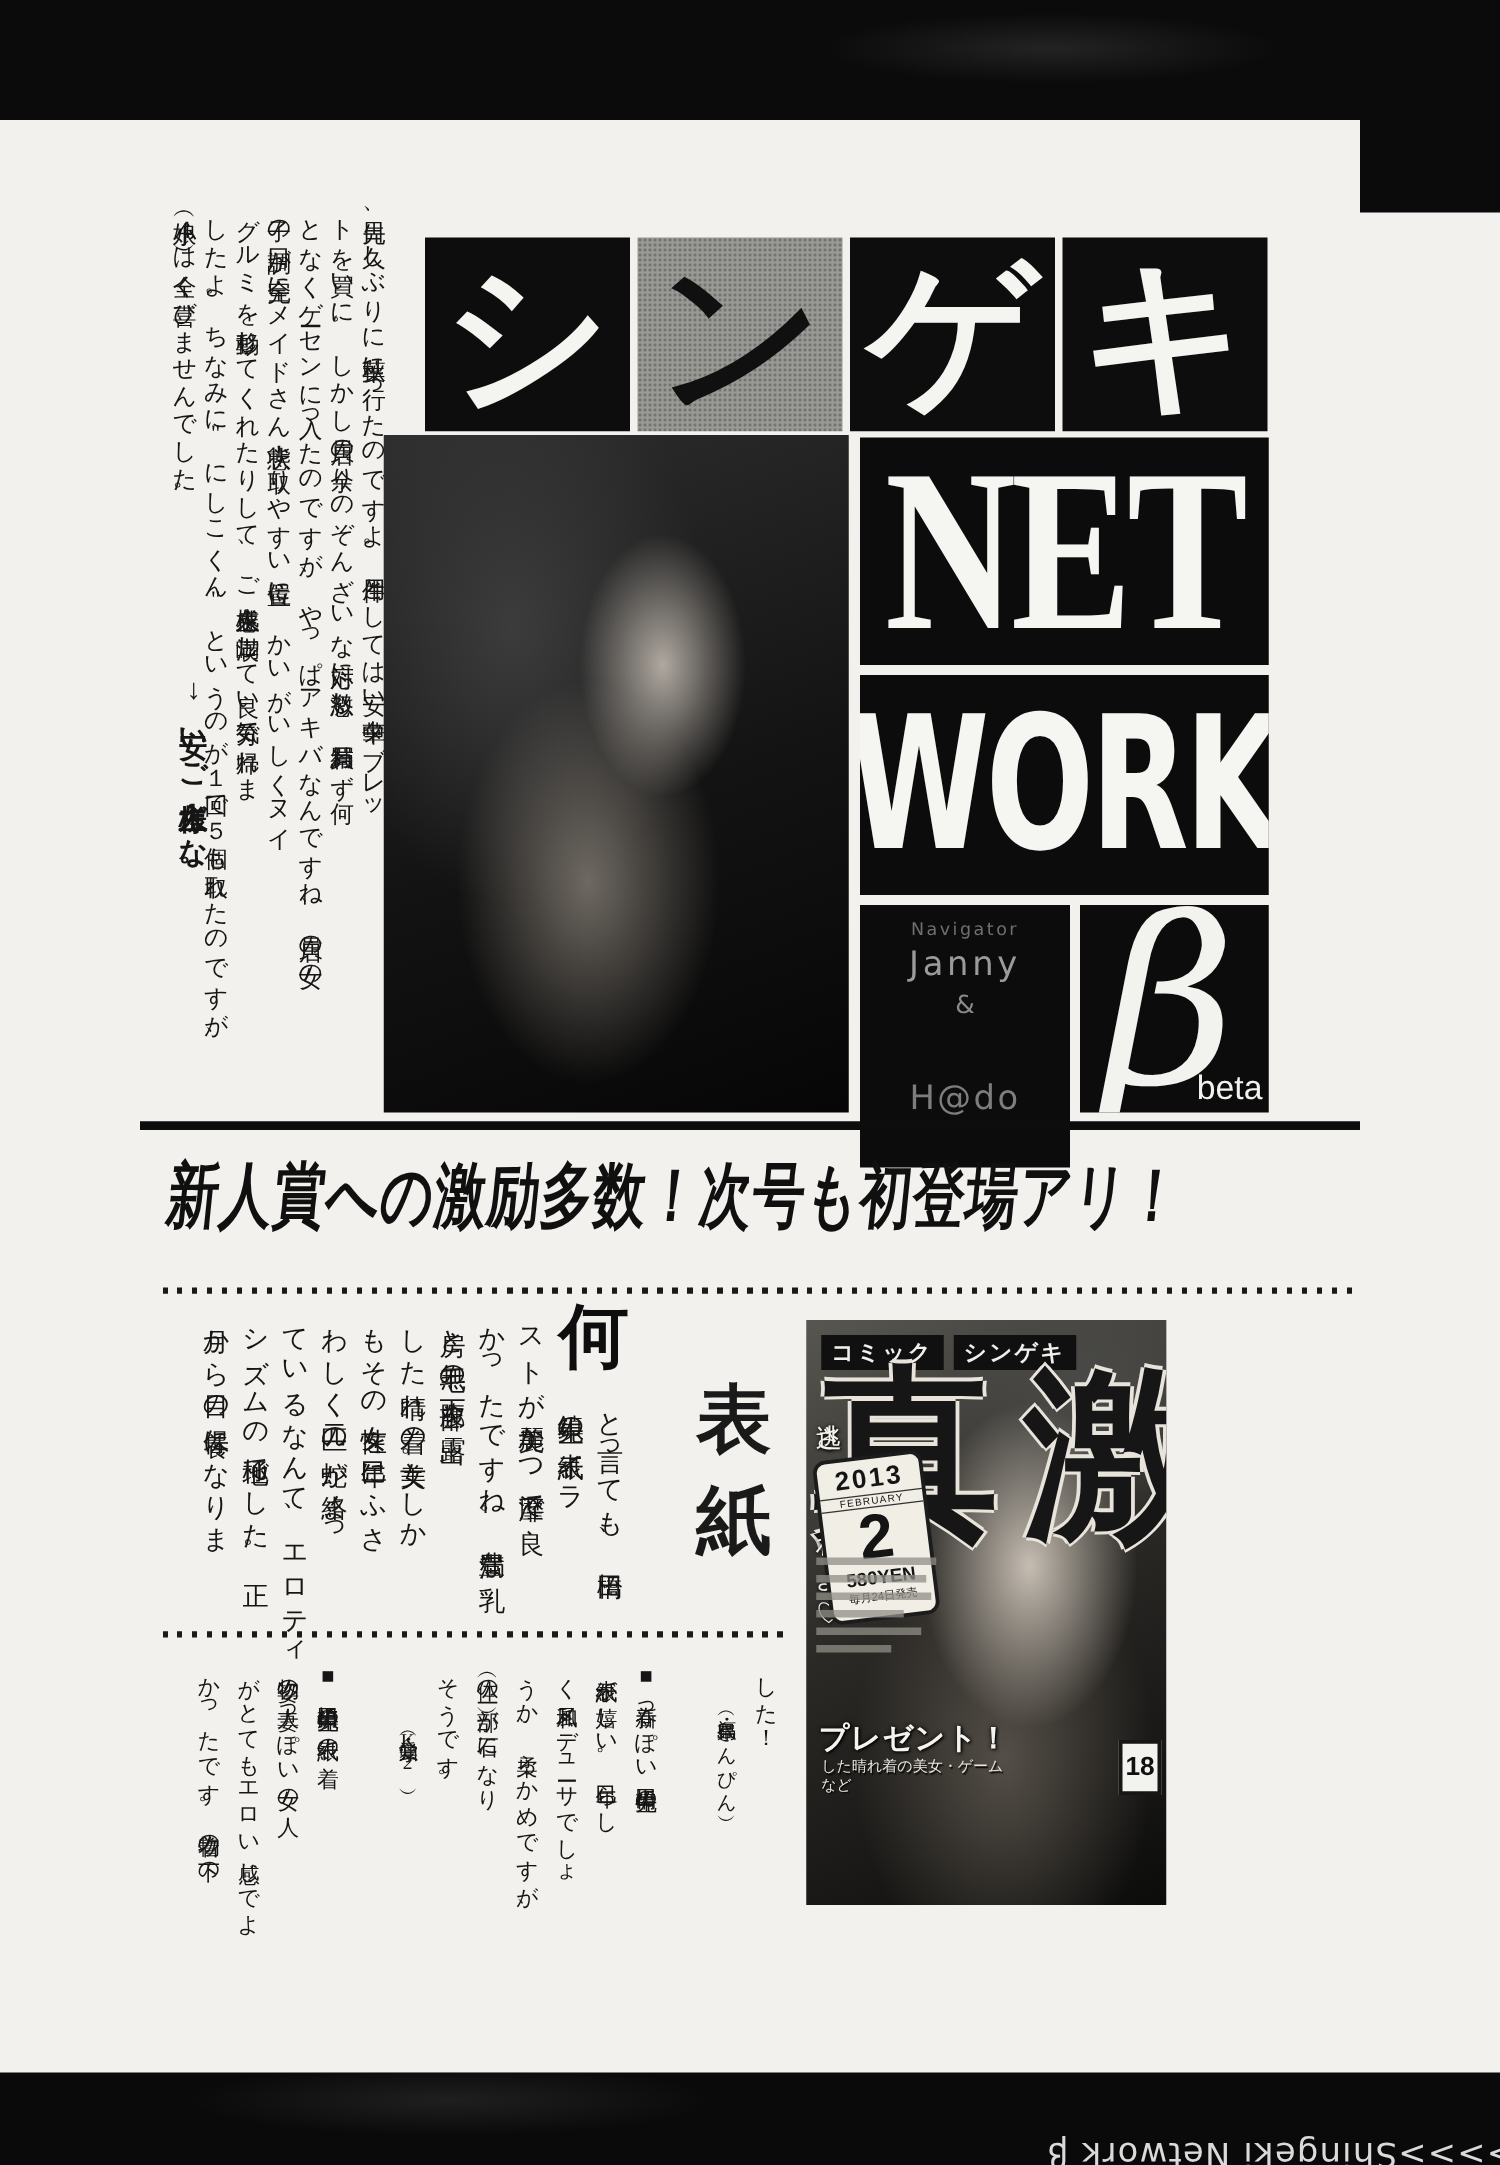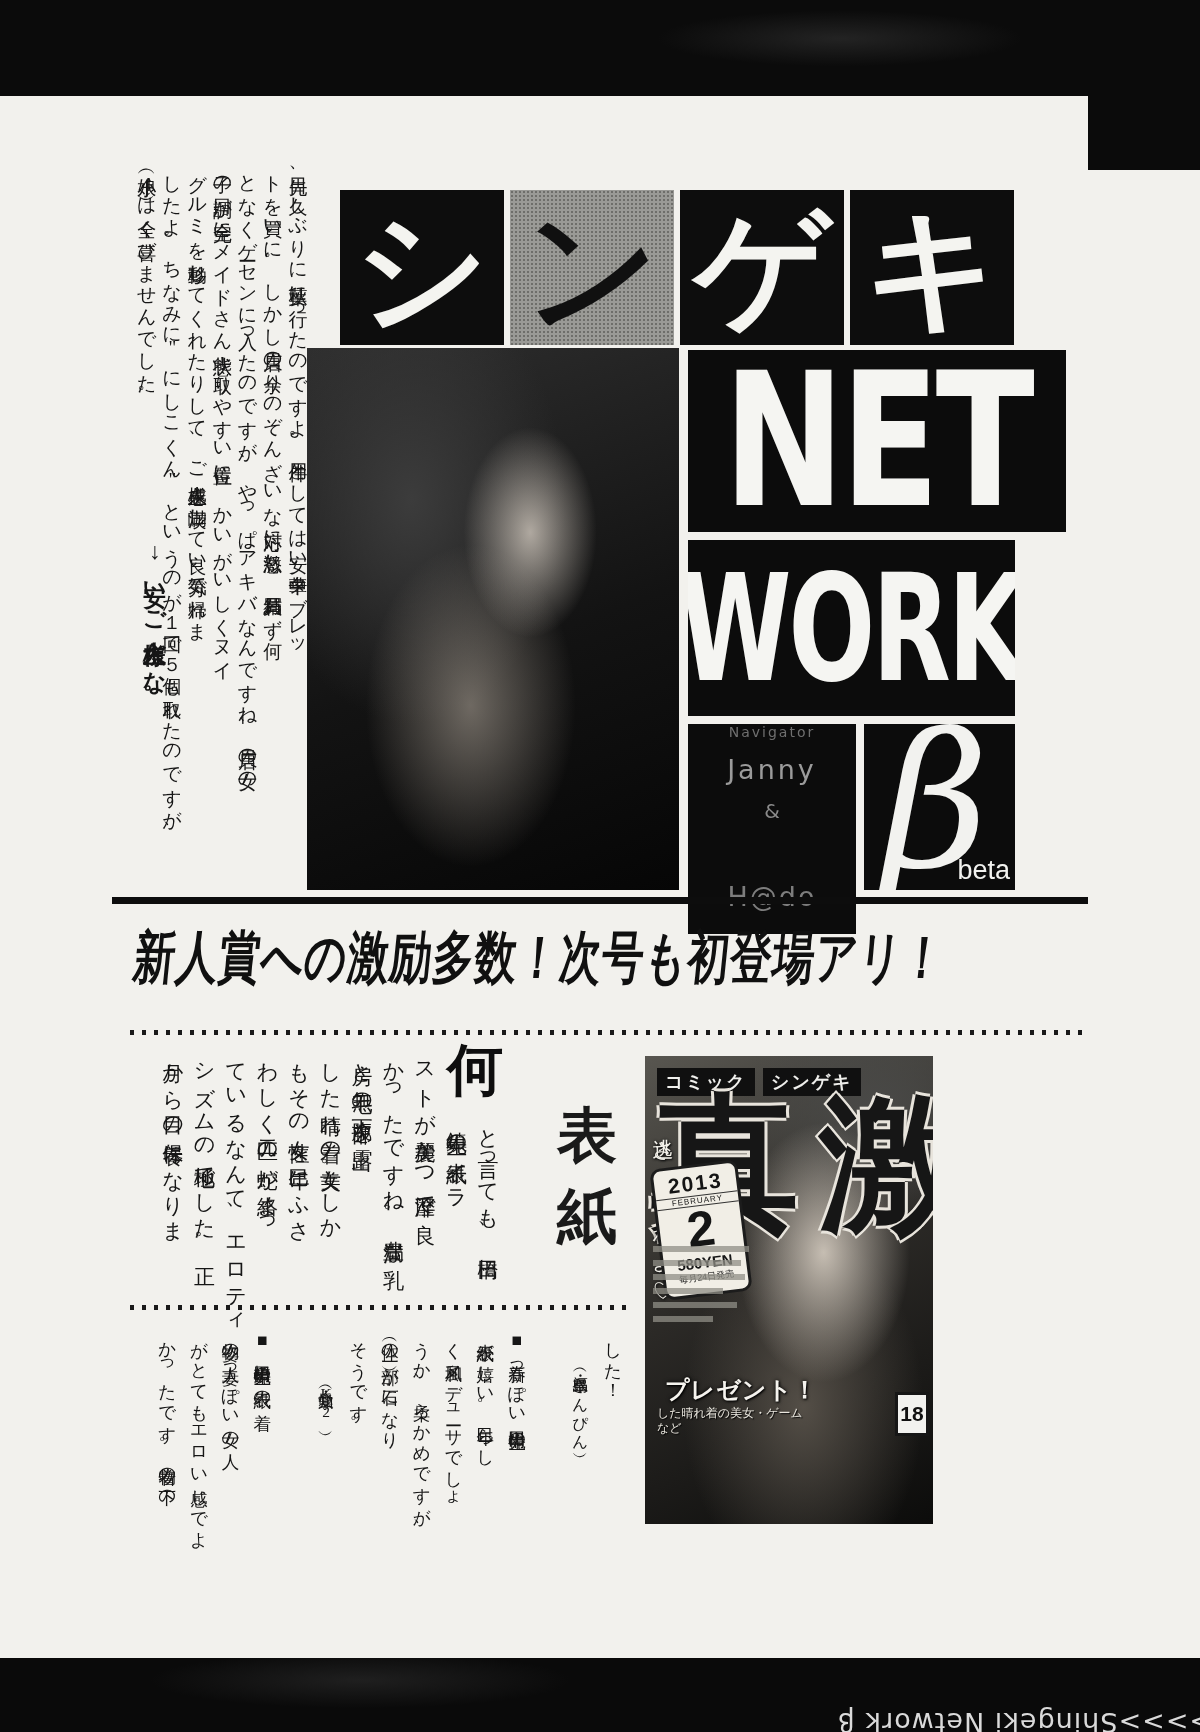--- a/index.html
+++ b/index.html
@@ -41,26 +41,26 @@
     background-image:radial-gradient(#6e6e6a 1px, rgba(0,0,0,0) 1.3px);
     background-size:4px 4px;color:#101010;}
   .hero-art{left:307px;top:348px;width:372px;height:542px;
     background:
       radial-gradient(95px 150px at 60% 34%, rgba(200,192,182,.85) 0%, rgba(200,192,182,0) 70%),
       radial-gradient(150px 230px at 44% 66%, rgba(150,142,132,.7) 0%, rgba(150,142,132,0) 70%),
       radial-gradient(220px 320px at 28% 28%, #3c3c3c 0%, rgba(60,60,60,0) 70%),
       linear-gradient(160deg,#2e2e2e 0%,#131313 55%,#060606 100%);}
   .blk{background:#0c0c0c;color:#f5f5f2;font-family:"DejaVu Sans",sans-serif;
     display:flex;align-items:center;justify-content:center;overflow:hidden;}
-  .blk-net{left:688px;top:350px;width:378px;height:182px;}
+  .blk-net{left:688px;top:350px;width:327px;height:182px;font-family:Liberation Serif, serif;}
   .blk-net span{font-size:148px;font-weight:bold;letter-spacing:-4px;transform:scale(0.98,1.25);}
   .blk-work{left:688px;top:540px;width:327px;height:176px;}
   .blk-work span{font-size:102px;font-weight:bold;letter-spacing:-3px;transform:scale(1.0,1.45);}
   .blk-nav{left:688px;top:724px;width:168px;height:210px;flex-direction:column;
-    justify-content:flex-start;padding-top:0;box-sizing:border-box;gap:14px;}
+    justify-content:flex-start;padding-top:12px;box-sizing:border-box;gap:4px;}
   .nav-l1{font-size:14px;color:#6f6f6f;letter-spacing:2px;}
   .nav-l2{font-size:27px;color:#9b9b9b;letter-spacing:3px;text-align:center;}
   .nav-l3{font-size:20px;color:#8a8a8a;}
   .nav-l4{font-size:27px;color:#7d7d7d;letter-spacing:2px;margin-top:44px;}
   .blk-beta{left:864px;top:724px;width:151px;height:166px;position:absolute;}
   .beta-sym{position:absolute;left:18px;top:-28px;font-family:"DejaVu Serif",serif;
     font-style:italic;font-size:185px;line-height:1.15;color:#f2f2ef;}
   .beta-lab{position:absolute;right:5px;bottom:4px;font-size:27px;color:#f2f2ef;
     font-family:"Liberation Sans",sans-serif;margin-left:40px;}
 
@@ -108,21 +108,21 @@
     font-family:"Liberation Sans",sans-serif;box-sizing:border-box;padding-top:4px;}
   .db-year{font-size:21px;font-weight:bold;letter-spacing:2px;}
   .db-feb{font-size:8px;letter-spacing:1px;border-top:1px solid #333;border-bottom:1px solid #333;}
   .db-month{font-size:50px;font-weight:bold;line-height:.95;}
   .db-price{font-size:15px;font-weight:bold;}
   .db-rel{font-size:9px;}
   .bars{position:absolute;left:8px;top:190px;width:100px;}
   .bars div{height:6px;background:#8f8d86;margin-bottom:8px;opacity:.75;}
   .present{position:absolute;left:10px;top:318px;color:#f5f3ee;
     font-family:"Liberation Sans",sans-serif;font-weight:bold;font-size:24px;
-    text-shadow:1px 1px 2px #000,0 0 4px #000;letter-spacing:1px;margin-left:10px;}
+    text-shadow:1px 1px 2px #000,0 0 4px #000;letter-spacing:1px;}
   .present-sub{position:absolute;left:12px;top:350px;color:#e9e6de;font-size:12px;
     font-family:"Liberation Sans",sans-serif;text-shadow:1px 1px 1px #000;width:150px;line-height:15px;}
   .age{position:absolute;left:250px;top:336px;width:34px;height:44px;background:#f2f2ef;
     border:3px solid #161616;box-sizing:border-box;display:flex;align-items:center;justify-content:center;
     font-family:"Liberation Sans",sans-serif;font-weight:bold;font-size:21px;color:#111;}
 </style>
 </head>
 <body>
 
 <div class="abs band-top"></div>

